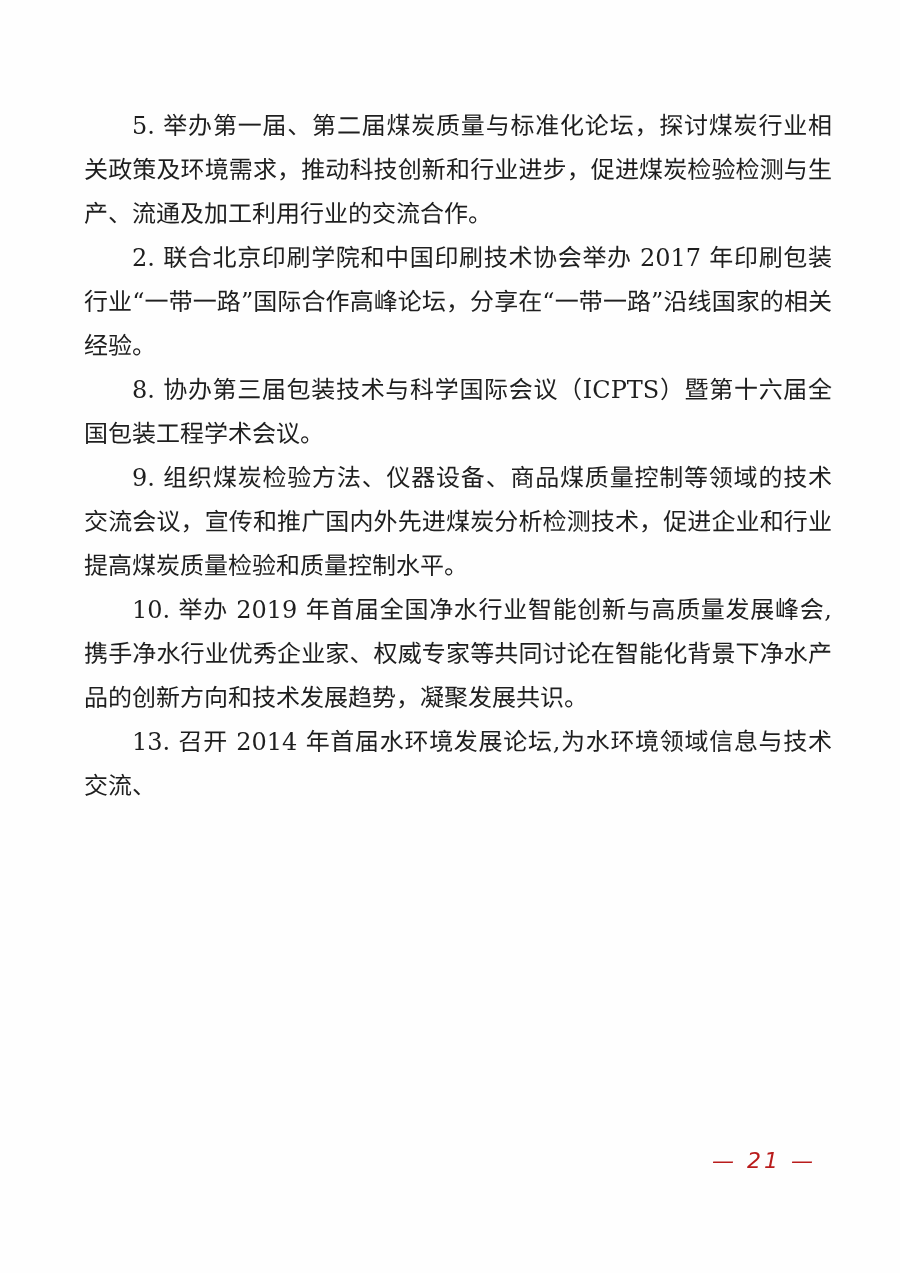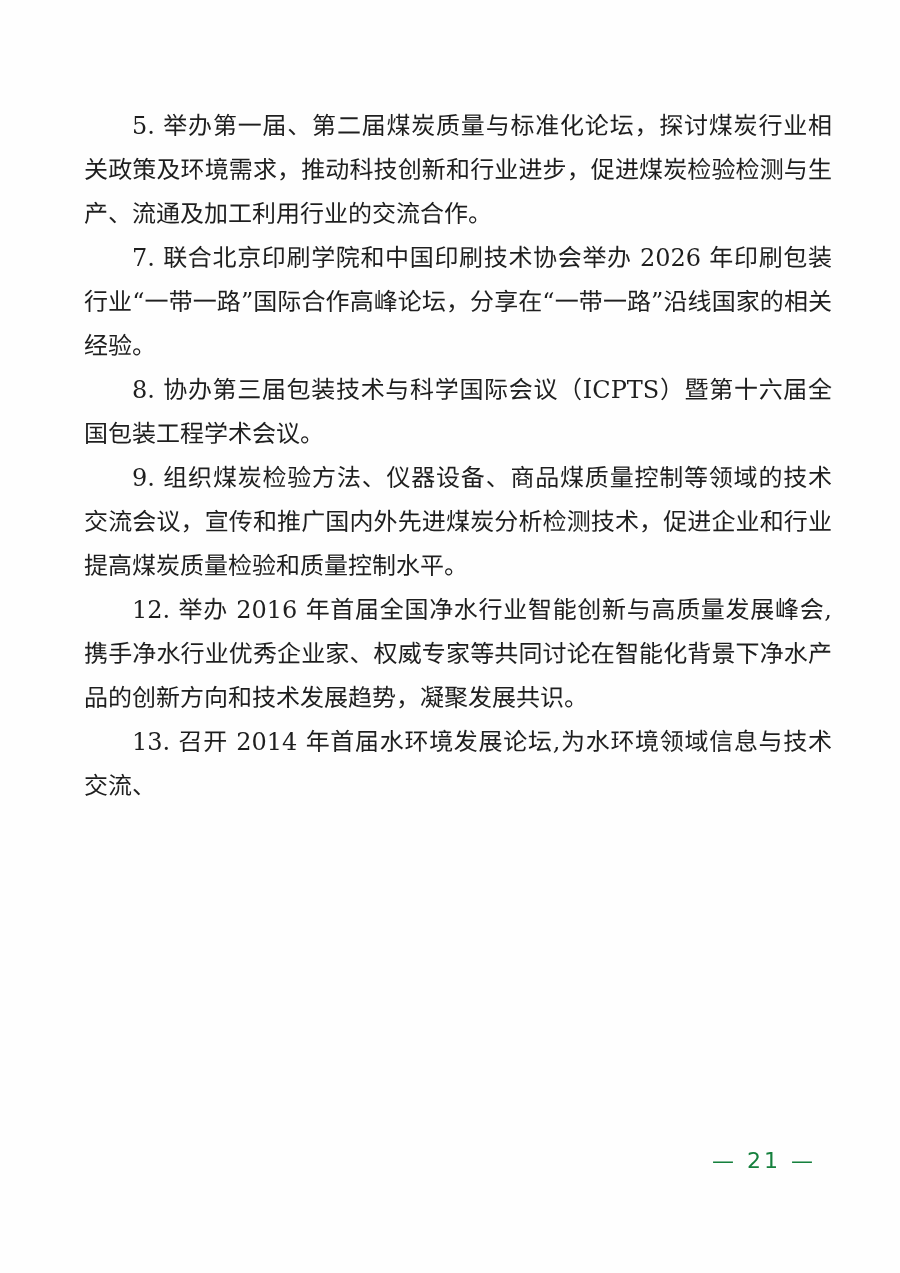--- a/index.html
+++ b/index.html
@@ -30,31 +30,32 @@
     margin: 0;
     padding: 0;
     text-indent: 2em;
   }
   .page-number {
     position: absolute;
     right: 84px;
     top: 1148px;
     font-size: 22px;
     letter-spacing: 3px;
-    color: #15803d;
+    color: #b91c1c;
     font-family: "DejaVu Sans", sans-serif;
     white-space: nowrap;
+    font-style: italic;
   }
 </style>
 </head>
 <body>
 
 <div class="page">
   <div class="content">
     <p>5. 举办第一届、第二届煤炭质量与标准化论坛，探讨煤炭行业相关政策及环境需求，推动科技创新和行业进步，促进煤炭检验检测与生产、流通及加工利用行业的交流合作。</p>
-    <p>7. 联合北京印刷学院和中国印刷技术协会举办 2026 年印刷包装行业“一带一路”国际合作高峰论坛，分享在“一带一路”沿线国家的相关经验。</p>
+    <p>2. 联合北京印刷学院和中国印刷技术协会举办 2017 年印刷包装行业“一带一路”国际合作高峰论坛，分享在“一带一路”沿线国家的相关经验。</p>
     <p>8. 协办第三届包装技术与科学国际会议（ICPTS）暨第十六届全国包装工程学术会议。</p>
     <p>9. 组织煤炭检验方法、仪器设备、商品煤质量控制等领域的技术交流会议，宣传和推广国内外先进煤炭分析检测技术，促进企业和行业提高煤炭质量检验和质量控制水平。</p>
-    <p>12. 举办 2016 年首届全国净水行业智能创新与高质量发展峰会,携手净水行业优秀企业家、权威专家等共同讨论在智能化背景下净水产品的创新方向和技术发展趋势，凝聚发展共识。</p>
+    <p>10. 举办 2019 年首届全国净水行业智能创新与高质量发展峰会,携手净水行业优秀企业家、权威专家等共同讨论在智能化背景下净水产品的创新方向和技术发展趋势，凝聚发展共识。</p>
     <p>13. 召开 2014 年首届水环境发展论坛,为水环境领域信息与技术交流、</p>
   </div>
   <div class="page-number">— 21 —</div>
 </div>
 
 </body></html>

